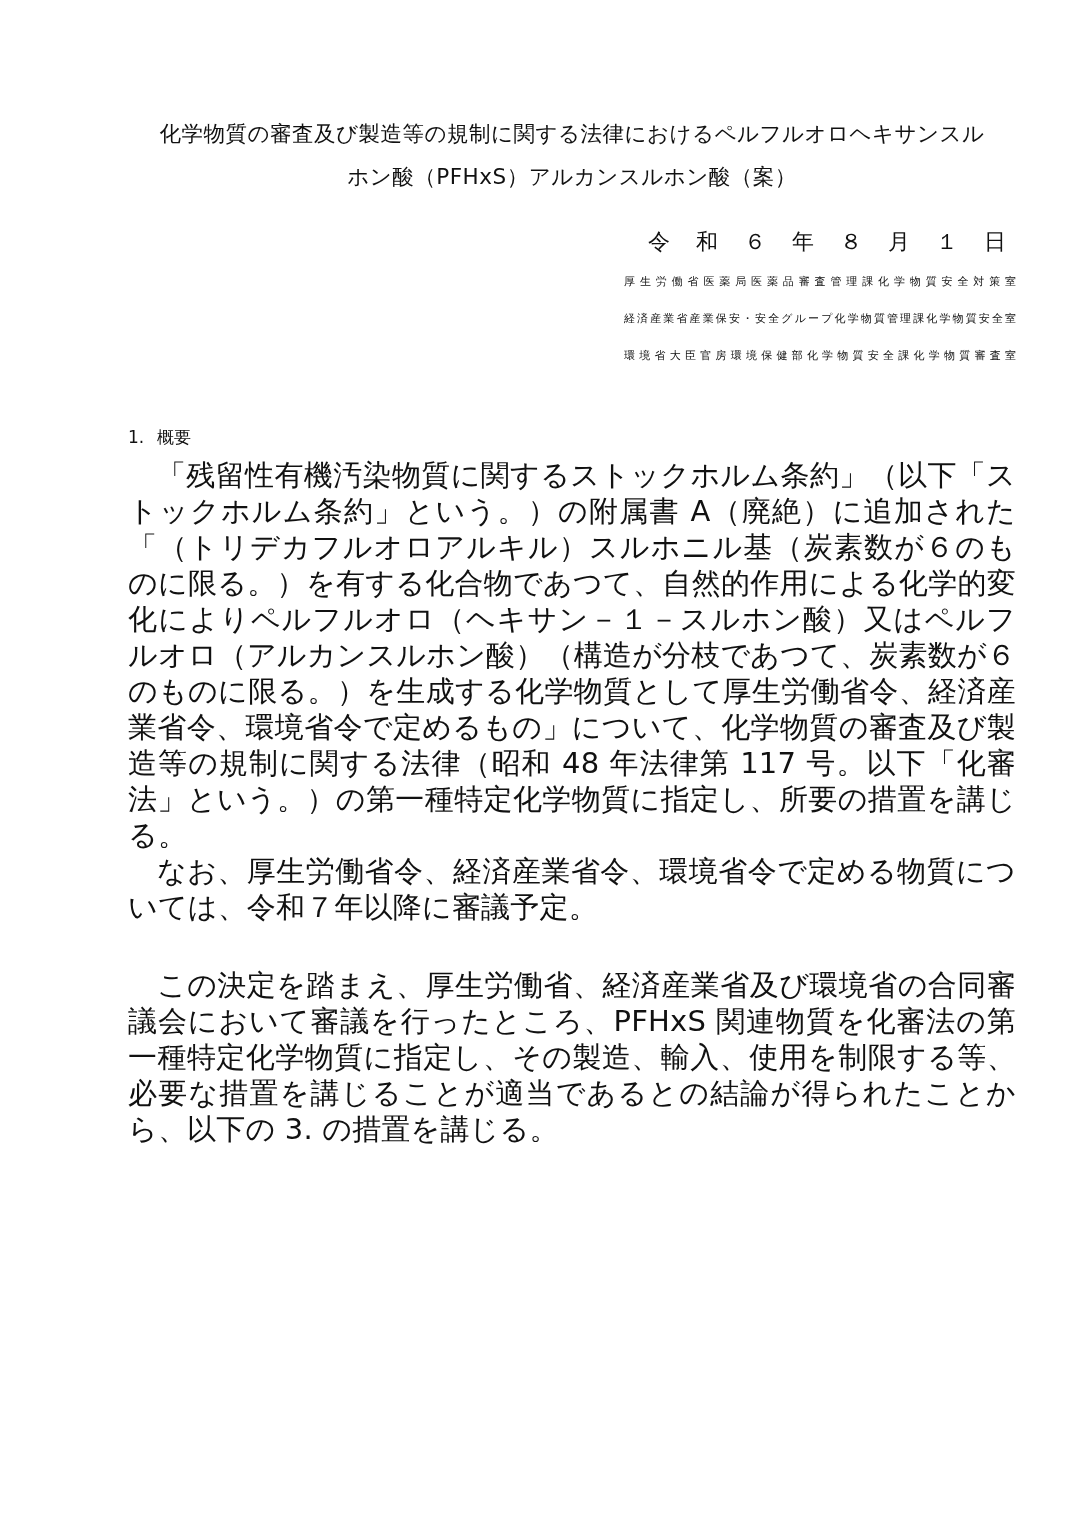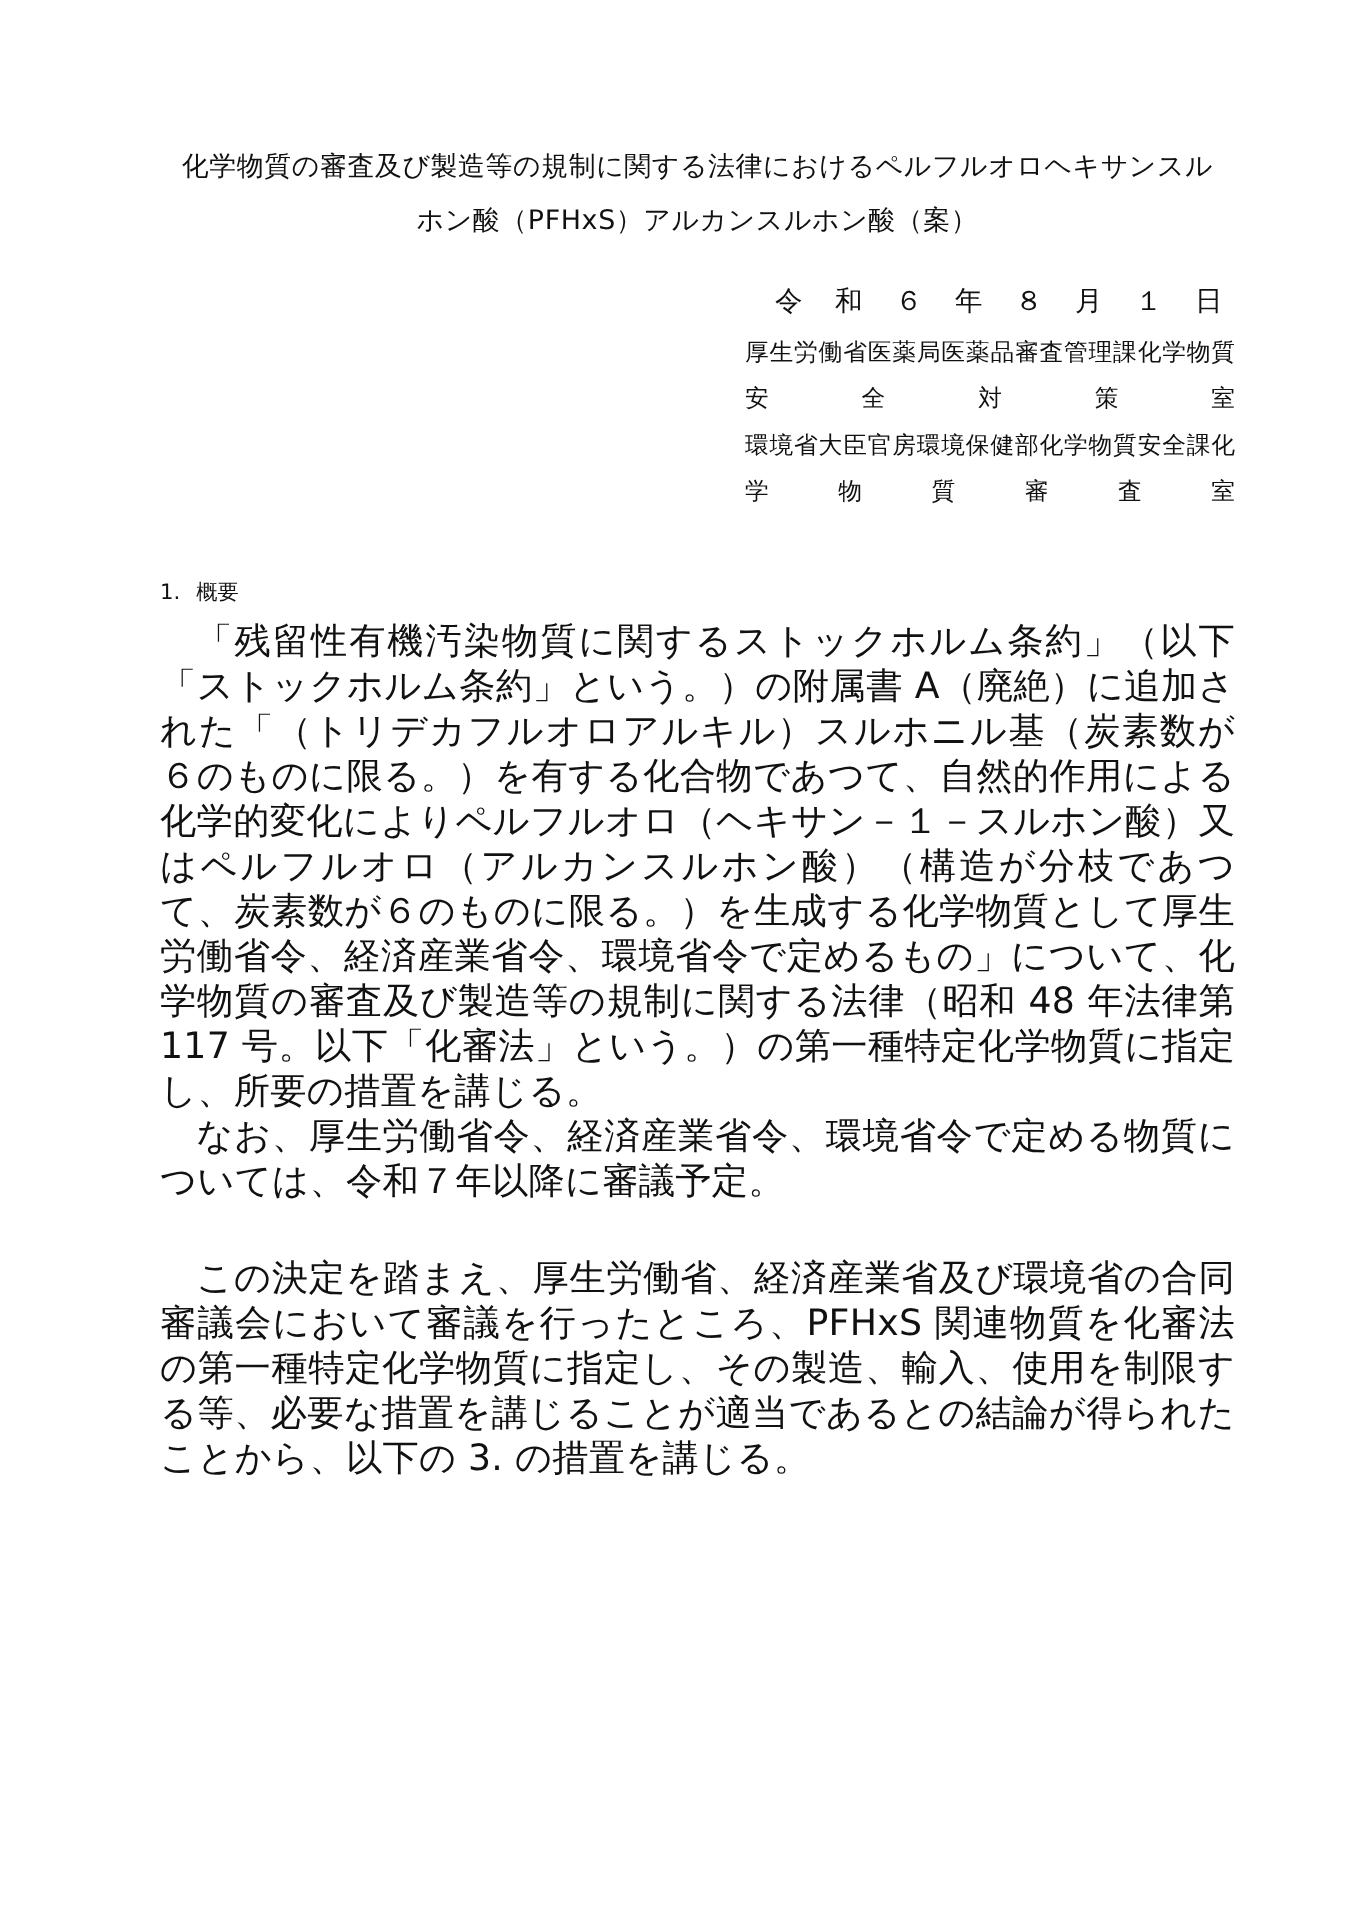--- a/index.html
+++ b/index.html
@@ -11,21 +11,21 @@
     width: 1080px;
     height: 1527px;
     font-family: "DejaVu Sans", "Liberation Sans", sans-serif;
     color: #111111;
     overflow: hidden;
   }
   .page {
     box-sizing: border-box;
     width: 1080px;
     height: 1527px;
-    padding: 112px 92px 60px 128px;
+    padding: 112px 64px 60px 128px;
     background: #ffffff;
   }
   
   .doc-title {
     text-align: center;
     font-size: 21.5px;
     font-weight: normal;
     line-height: 43px;
     margin: 0;
     letter-spacing: 0.5px;
@@ -37,22 +37,23 @@
     line-height: 40px;
     margin-top: 24px;
     letter-spacing: 2px;
     padding-right: 8px;
   }
   
   .doc-orgs {
     width: 392px;
     margin-left: auto;
     margin-top: 2px;
-    font-size: 19px;
+    font-size: 11px;
     line-height: 37px;
+    font-family: Liberation Mono, monospace;
   }
   .org-line {
     text-align: justify;
     text-align-last: justify;
     text-justify: inter-character;
   }
   
   .section {
     margin-top: 42px;
   }
@@ -82,20 +83,21 @@
 
   <h1 class="doc-title">
     <span>化学物質の審査及び製造等の規制に関する法律におけるペルフルオロヘキサンスル</span><br>
     <span>ホン酸（PFHxS）アルカンスルホン酸（案）</span>
   </h1>
 
   <div class="doc-date">令　和　６　年　８　月　１　日</div>
 
   <div class="doc-orgs">
     <div class="org-line">厚生労働省医薬局医薬品審査管理課化学物質安全対策室</div>
+    <div class="org-line">経済産業省産業保安・安全グループ化学物質管理課化学物質安全室</div>
     <div class="org-line">環境省大臣官房環境保健部化学物質安全課化学物質審査室</div>
   </div>
 
   <div class="section">
     <h2 class="section-heading">
       <span class="sec-number">1.</span><span class="sec-title">概要</span>
     </h2>
     <p>「残留性有機汚染物質に関するストックホルム条約」（以下「ストックホルム条約」という。）の附属書 A（廃絶）に追加された「（トリデカフルオロアルキル）スルホニル基（炭素数が６のものに限る。）を有する化合物であつて、自然的作用による化学的変化によりペルフルオロ（ヘキサン－１－スルホン酸）又はペルフルオロ（アルカンスルホン酸）（構造が分枝であつて、炭素数が６のものに限る。）を生成する化学物質として厚生労働省令、経済産業省令、環境省令で定めるもの」について、化学物質の審査及び製造等の規制に関する法律（昭和 48 年法律第 117 号。以下「化審法」という。）の第一種特定化学物質に指定し、所要の措置を講じる。</p>
     <p>なお、厚生労働省令、経済産業省令、環境省令で定める物質については、令和７年以降に審議予定。</p>
   </div>

